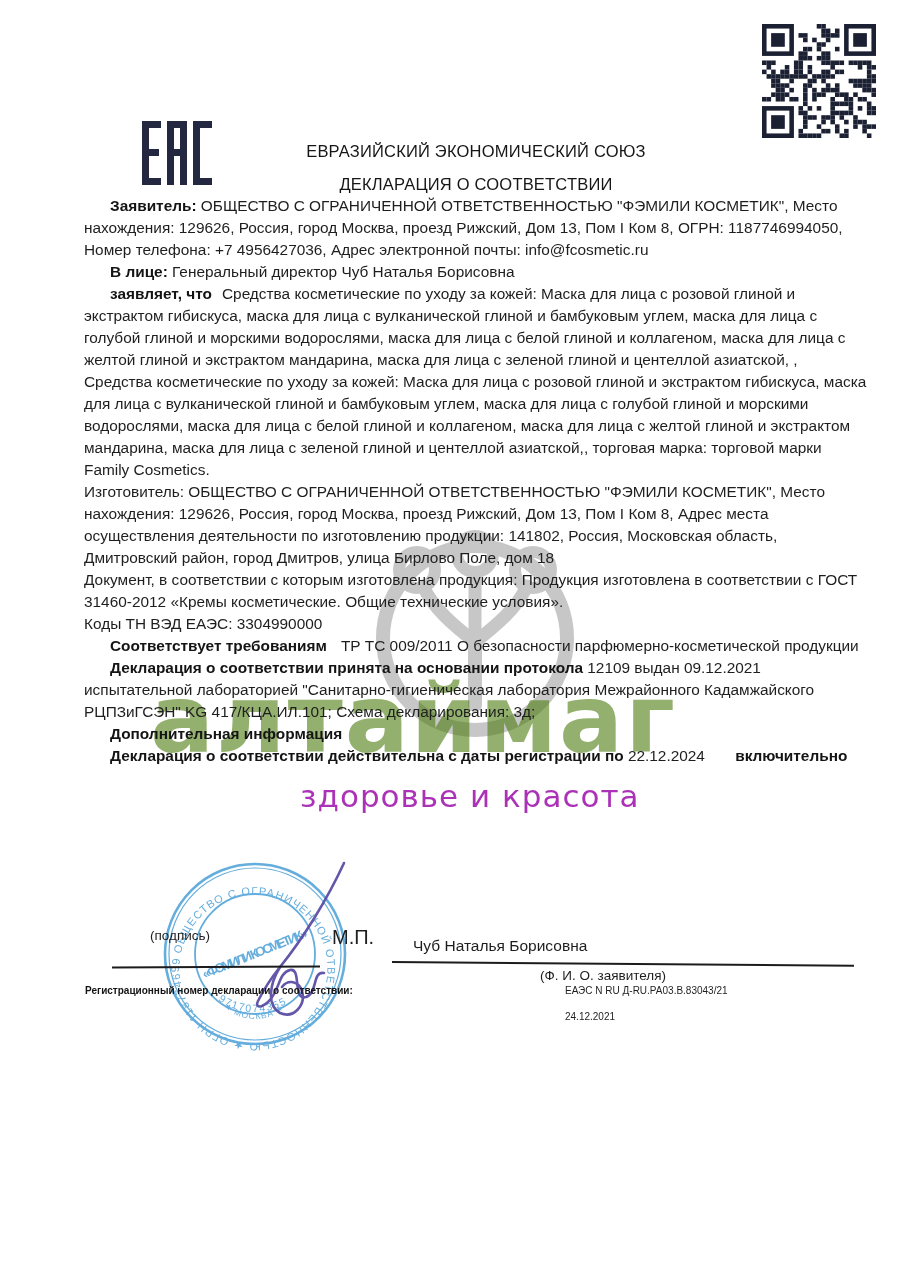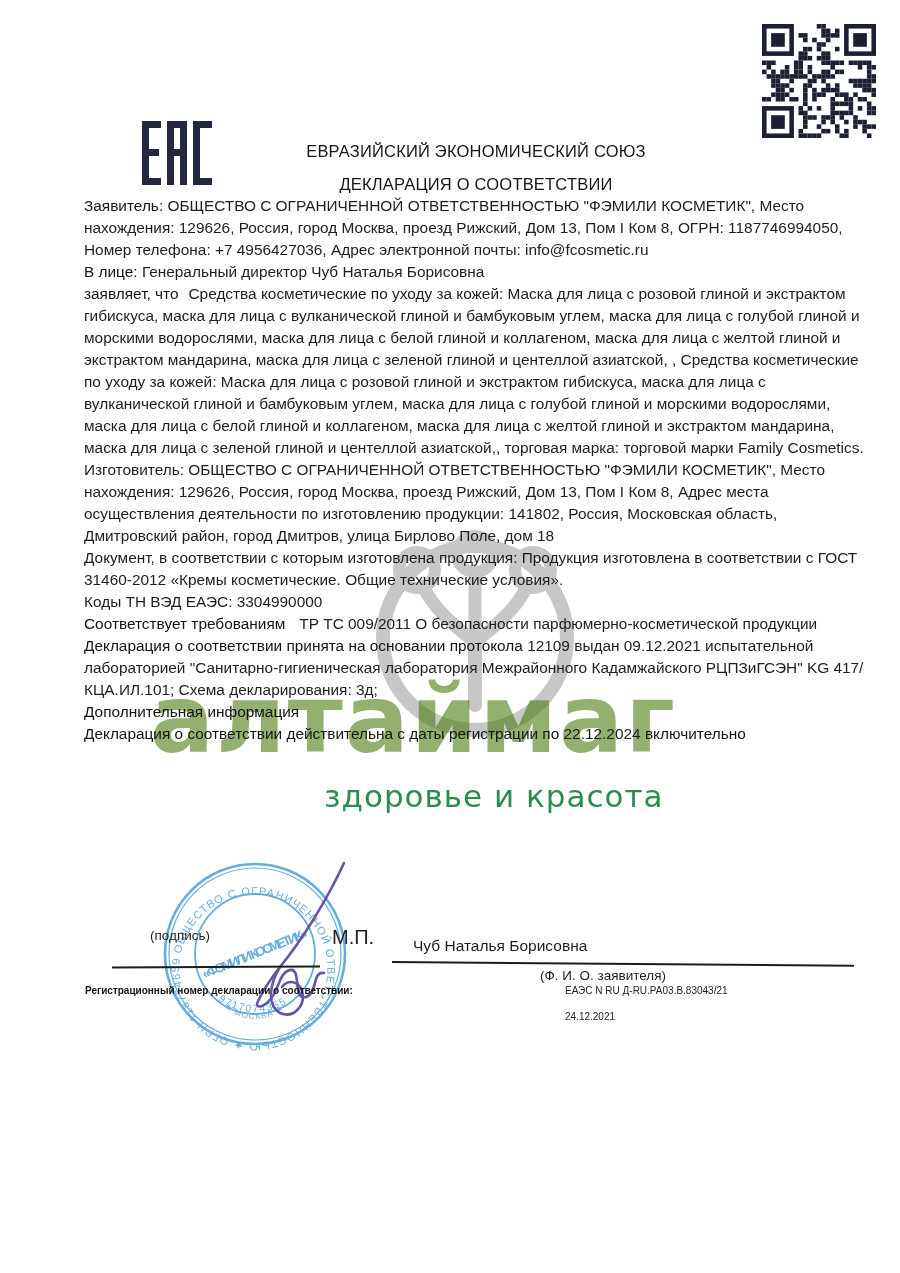--- a/index.html
+++ b/index.html
@@ -12,43 +12,43 @@
   }
   
   .wm-logo { position:absolute; left:355px; top:520px; opacity:0.55; }
   .wm-word {
     position:absolute; left:150px; top:664px;
     font-family:"DejaVu Sans", sans-serif; font-weight:bold;
     font-size:95px; letter-spacing:2px; color:#4d7c0f; opacity:0.6;
     white-space:nowrap;
   }
   .wm-sub {
-    position:absolute; left:324px; top:778px;
+    position:absolute; left:300px; top:778px;
     font-family:"DejaVu Sans", sans-serif;
-    font-size:31px; letter-spacing:1px; color:#15803d; opacity:0.9;
+    font-size:31px; letter-spacing:1px; color:#a21caf; opacity:0.9;
     white-space:nowrap;
   }
   
   .eac-mark { position:absolute; left:142px; top:121px; }
   .qr { position:absolute; left:762px; top:24px; }
   
   .content {
     position:absolute; left:84px; top:140px; width:784px;
     font-size:15.4px; line-height:22px;
   }
   .doc-head { text-align:center; font-weight:normal; font-size:16.5px; letter-spacing:0.2px; color:#161616; }
   .doc-head .line2 { margin-top:11px; }
   p.body { margin:0; text-align:left; }
   .mt-applicant { margin-top:17px; }
   .mt-person   { margin-top:6px;  }
   .mt-compliance { margin-top:14px; }
   .mt-basis    { margin-top:22px; }
   .mt-additional { margin-top:2px; }
   .mt-validity { margin-top:40px; }
-  b.lbl { font-weight:normal; color:#141414; }
+  b.lbl { font-weight:bold; color:#141414;margin-left:26px; }
   b.lbl.gap { margin-right:10px; }
   b.lbl.gap-wide { margin-right:14px; }
   
   .sig-line-left {
     position:absolute; left:112px; top:966px; width:208px;
     border-top:2px solid #1c1c1c; transform:rotate(-0.3deg);
   }
   .sig-caption-left {
     position:absolute; left:150px; top:928px; width:132px;
     text-align:left; font-size:13.5px;

